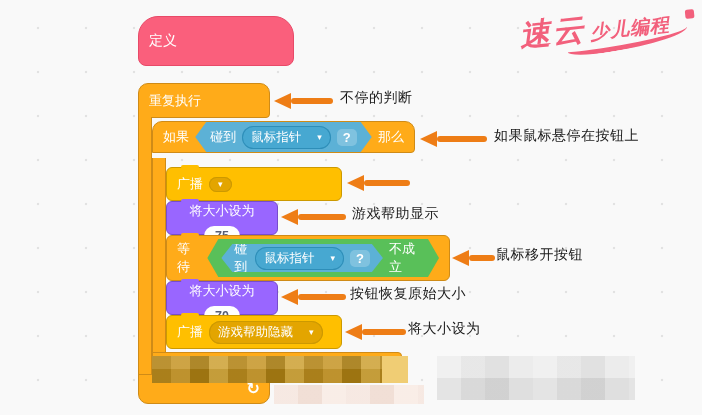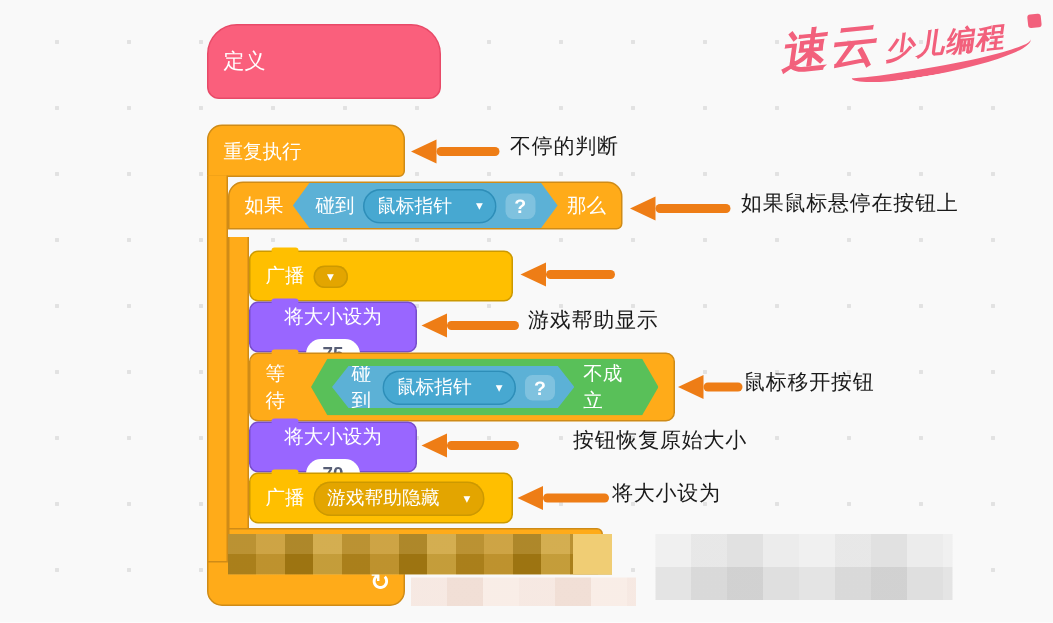--- a/index.html
+++ b/index.html
@@ -178,21 +178,21 @@
   <div class="arrow" style="left:452px;top:250px;">
     <span class="arrow-head"></span>
     <span class="arrow-tail" style="width:26px;"></span>
   </div>
   <div class="ann" style="left:496px;top:246px;">鼠标移开按钮</div>
 
   <div class="arrow" style="left:281px;top:289px;">
     <span class="arrow-head"></span>
     <span class="arrow-tail" style="width:48px;"></span>
   </div>
-  <div class="ann" style="left:350px;top:285px;margin-left:32px;">按钮恢复原始大小</div>
+  <div class="ann" style="left:350px;top:285px;">按钮恢复原始大小</div>
 
   <div class="arrow" style="left:345px;top:324px;">
     <span class="arrow-head"></span>
     <span class="arrow-tail" style="width:44px;"></span>
   </div>
   <div class="ann" style="left:408px;top:320px;">将大小设为</div>
 
 </div>
 
 </body></html>

